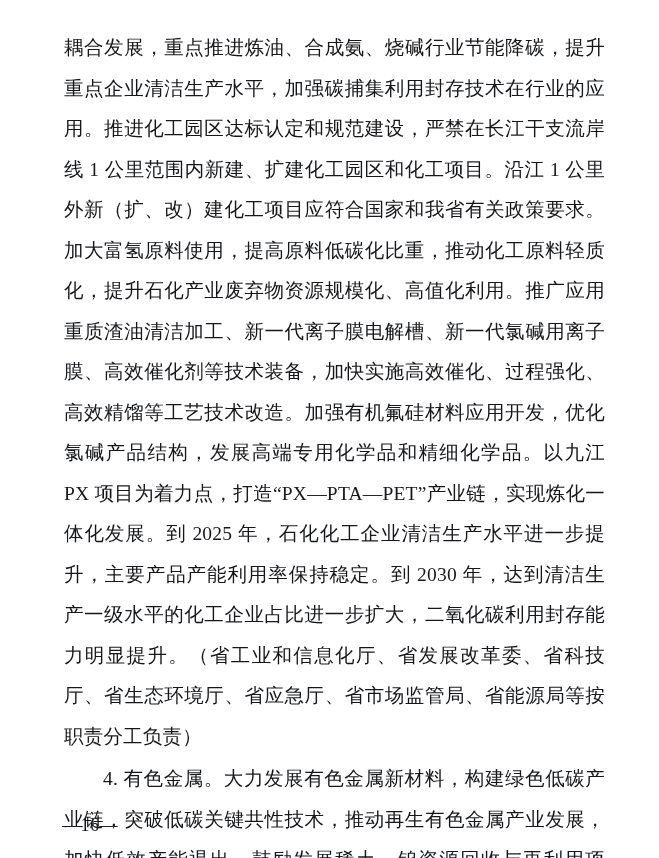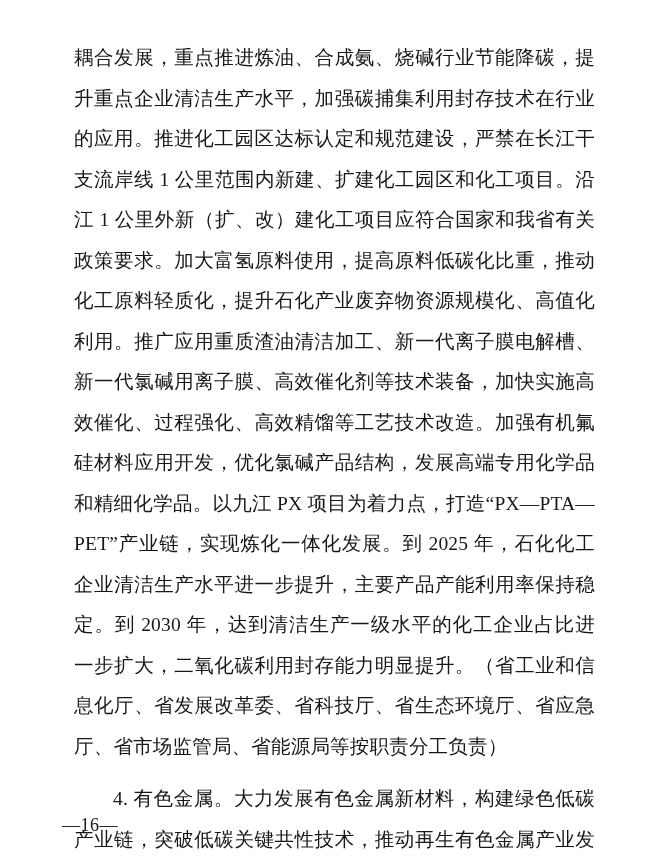--- a/index.html
+++ b/index.html
@@ -23,21 +23,21 @@
   }
   .body-text {
     font-size: 19.5px;
     line-height: 40.5px;
     text-align: justify;
     text-justify: inter-ideograph;
     letter-spacing: 0.2px;
     color: #15171a;
   }
   .para {
-    margin: 12px;
+    margin: 2px;
     text-indent: 0;
   }
   .para + .para {
     margin-top: 0;
   }
   .indent2 {
     text-indent: 2em;
   }
   .page-number {
     position: absolute;

